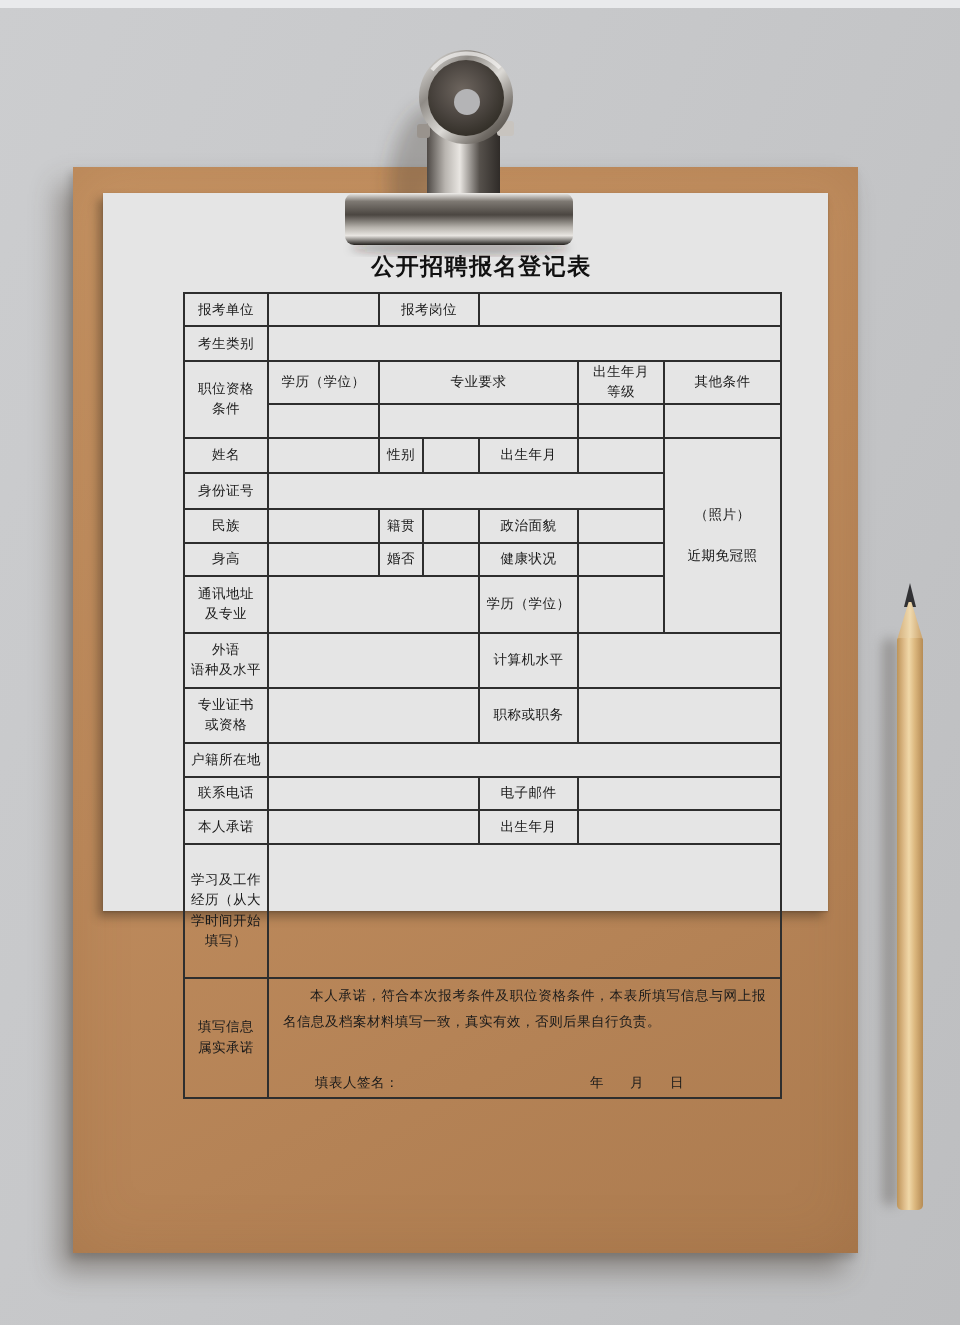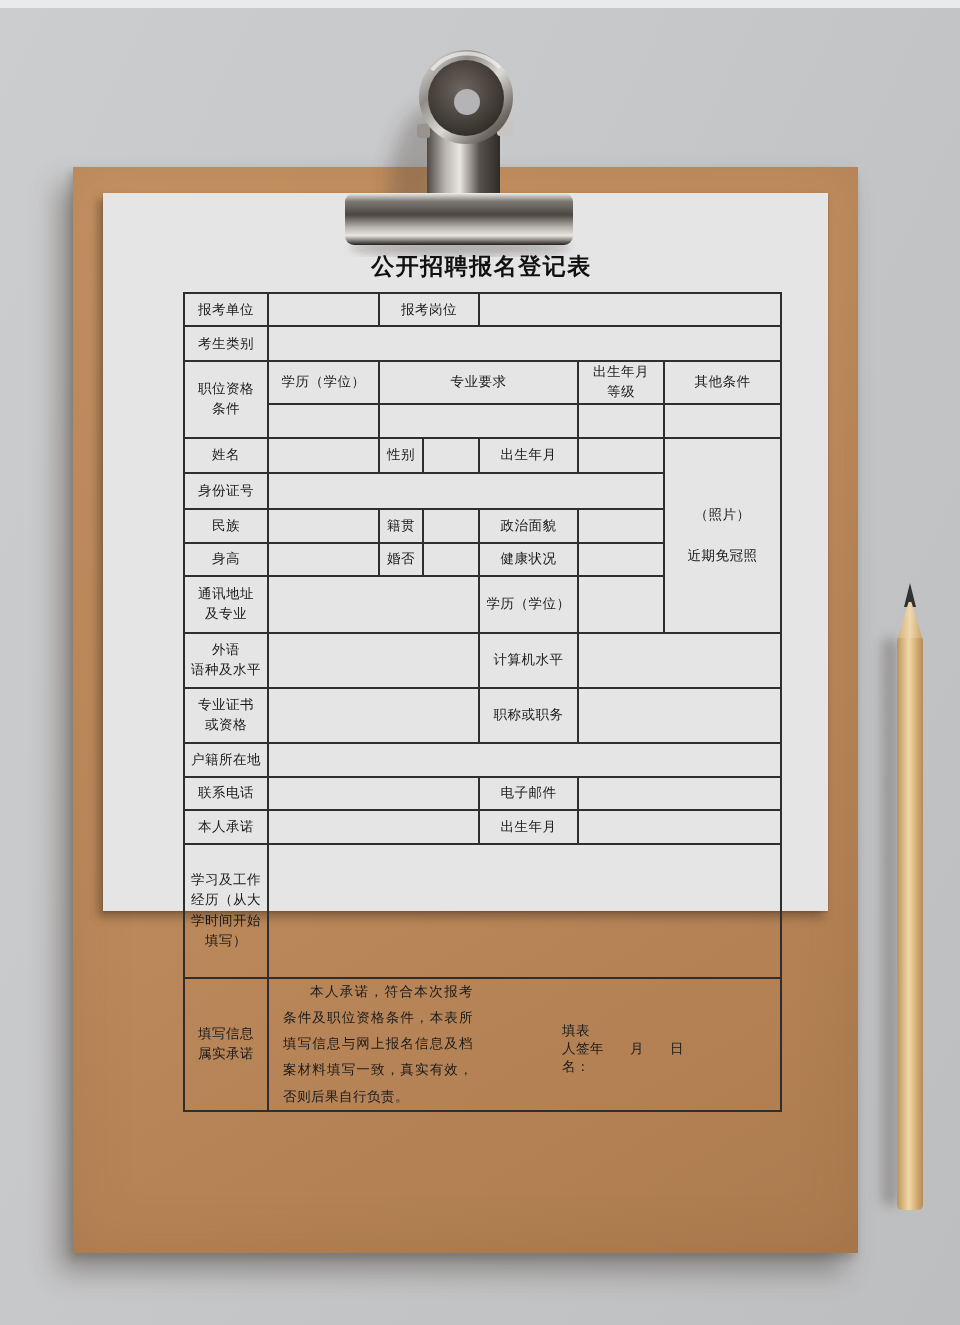--- a/index.html
+++ b/index.html
@@ -39,21 +39,21 @@
   }
   .pre{white-space:pre-line;line-height:1.5;}
   tr.h33{height:33px}tr.h34{height:34px}tr.h35{height:35px}tr.h36{height:36px}
   tr.h38{height:38px}tr.h55{height:55px}tr.h57{height:57px}
   tr.h134{height:134px}tr.h120{height:120px}
   td.photo-cell .fillcol{
     height:100%;display:flex;flex-direction:column;align-items:center;
     justify-content:center;gap:23px;
   }
   td.pledge-cell{text-align:left;}
-  .fill{height:100%;display:flex;flex-direction:row;gap:29px;}
+  .fill{height:100%;display:flex;flex-direction:column;gap:29px;}
   .pledge-body{
     padding:0 14px;text-indent:2em;text-align:justify;
     line-height:1.95;font-size:13.5px;
   }
   .pledge-sign{display:flex;align-items:center;margin-top:10px;font-size:13.5px;}
   .pledge-sign .sig{margin-left:46px;}
   .pledge-sign .dates{margin-left:auto;margin-right:96px;display:flex;gap:26px;}
   
   .pencil{position:absolute;left:895px;top:583px;width:30px;height:630px;}
   .pencil .shadow{

